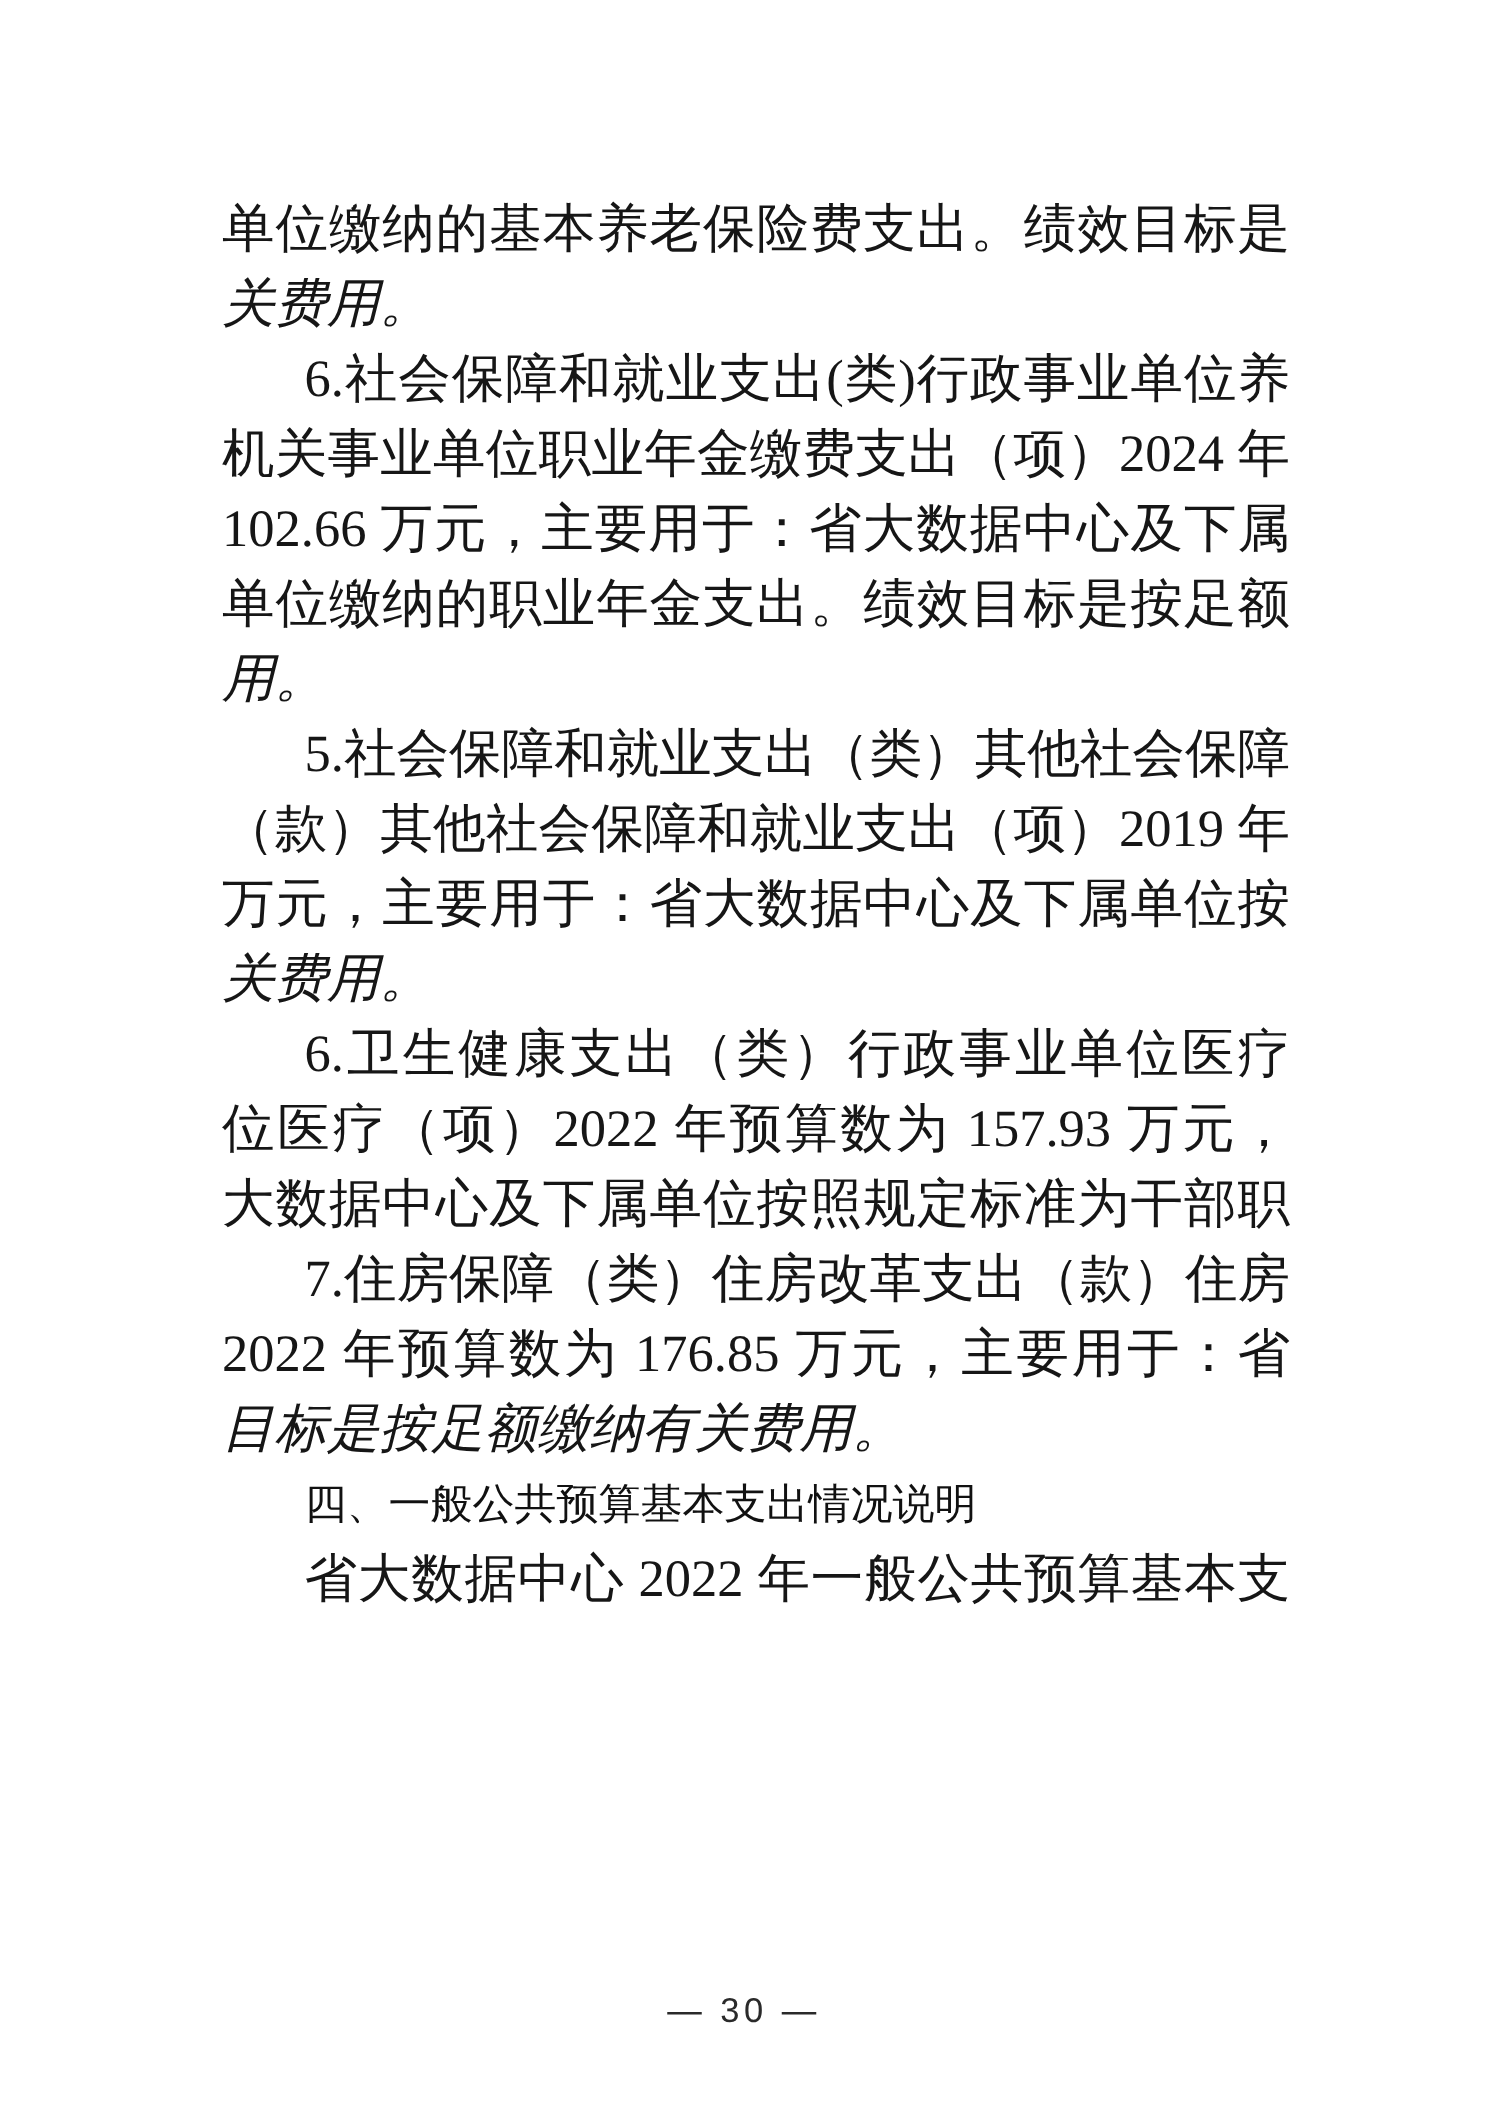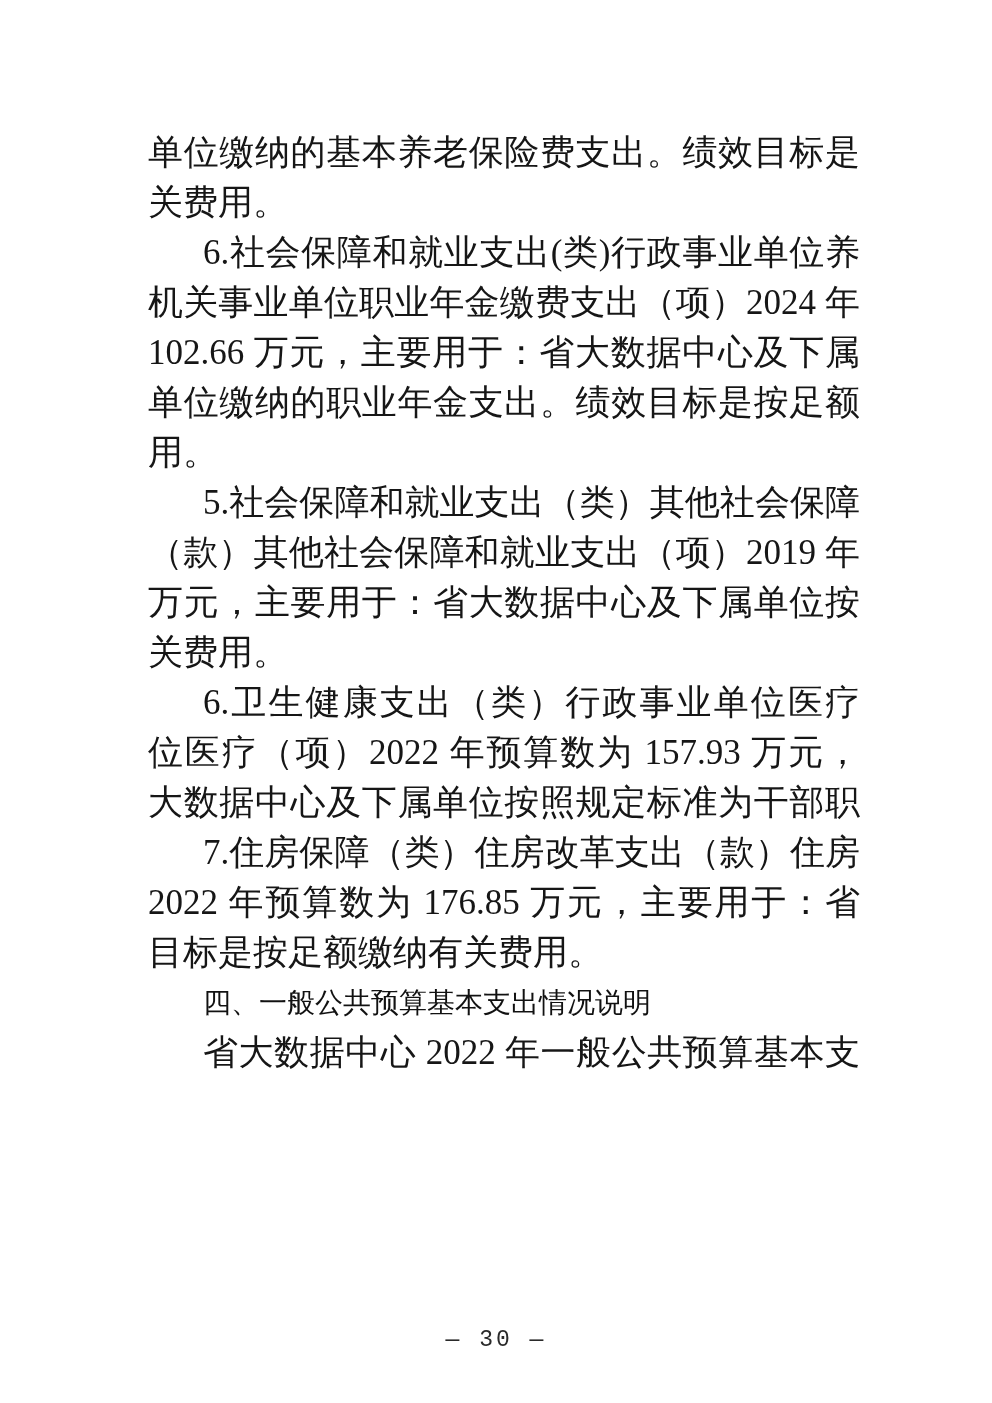--- a/index.html
+++ b/index.html
@@ -25,40 +25,41 @@
   .line {
     height: 50px;
     line-height: 50px;
     font-size: 35px;
     text-align: justify;
     text-align-last: justify;
     overflow: hidden;
   }
   .line.end {
     text-align-last: left;
+    font-style: italic;
   }
   .line.indent {
     text-indent: 55px;
   }
   .line.head {
     font-family: "Liberation Sans", "DejaVu Sans", sans-serif;
     font-weight: 400;
     font-size: 28px;
     text-align-last: left;
     color: #111111;
   }
   .footer {
     position: absolute;
     left: 0;
     right: 0;
     top: 1318px;
     height: 44px;
     line-height: 44px;
     text-align: center;
-    font-family: Liberation Mono, monospace;
+    font-family: Liberation Sans, sans-serif;
     font-size: 23px;
     letter-spacing: 3px;
     color: #2a2a2a;
   }
 </style>
 </head>
 <body>
 
 <div class="page">
   <div class="content">

